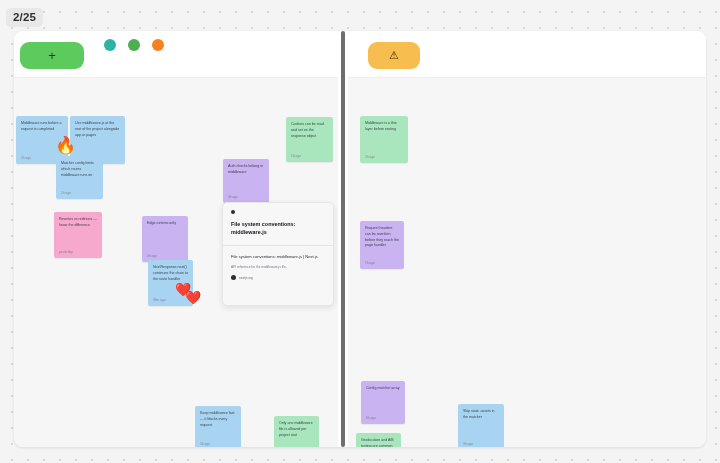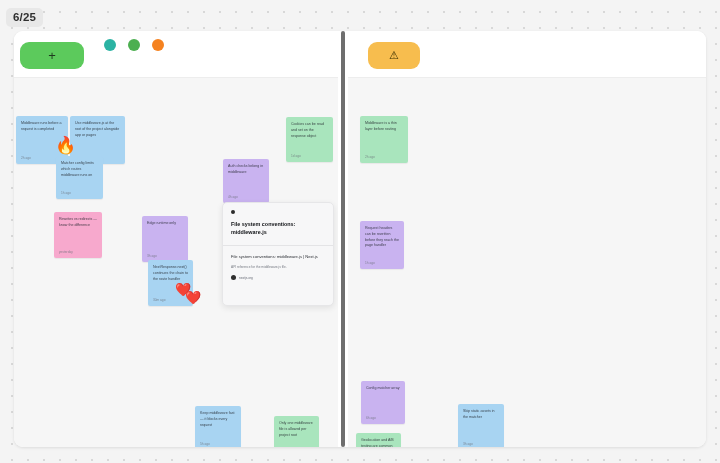--- a/index.html
+++ b/index.html
@@ -249,21 +249,21 @@
   }
   .preview-source-label {
     font-size: 3.2px;
     color: #6c707a;
     filter: blur(0.45px);
   }
 </style>
 </head>
 <body>
 
-<div class="page-badge">6/25</div>
+<div class="page-badge">2/25</div>
 
 <div class="app-window">
   <div class="panes">
 
     <div class="pane pane-left">
 
       <div class="pane-toolbar">
 
         <button class="pill-button add-button">
           <span class="glyph">+</span>

